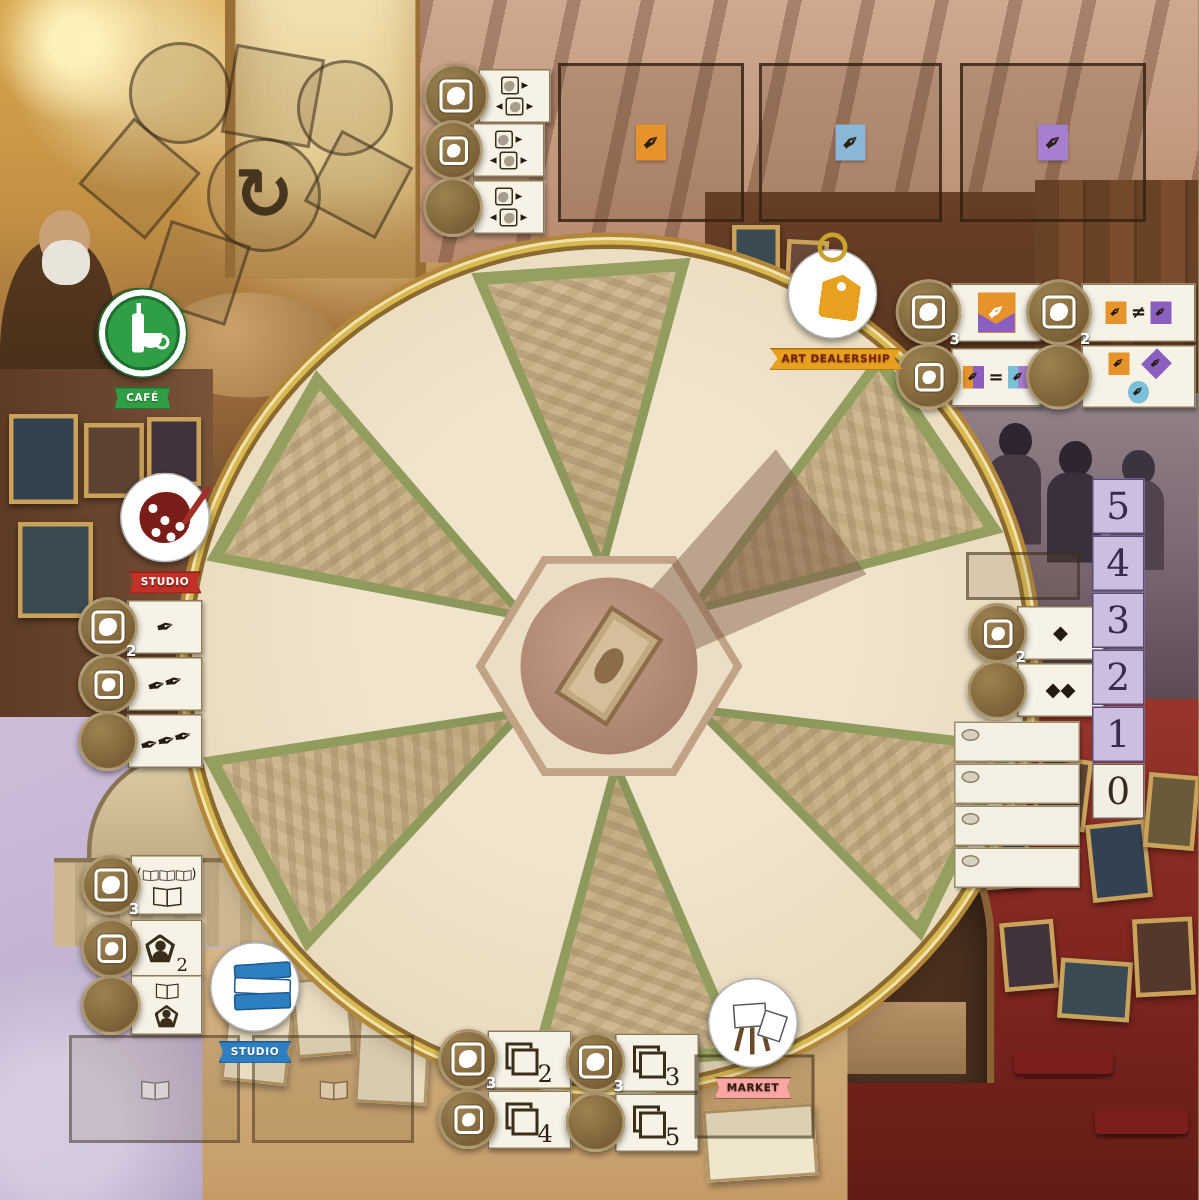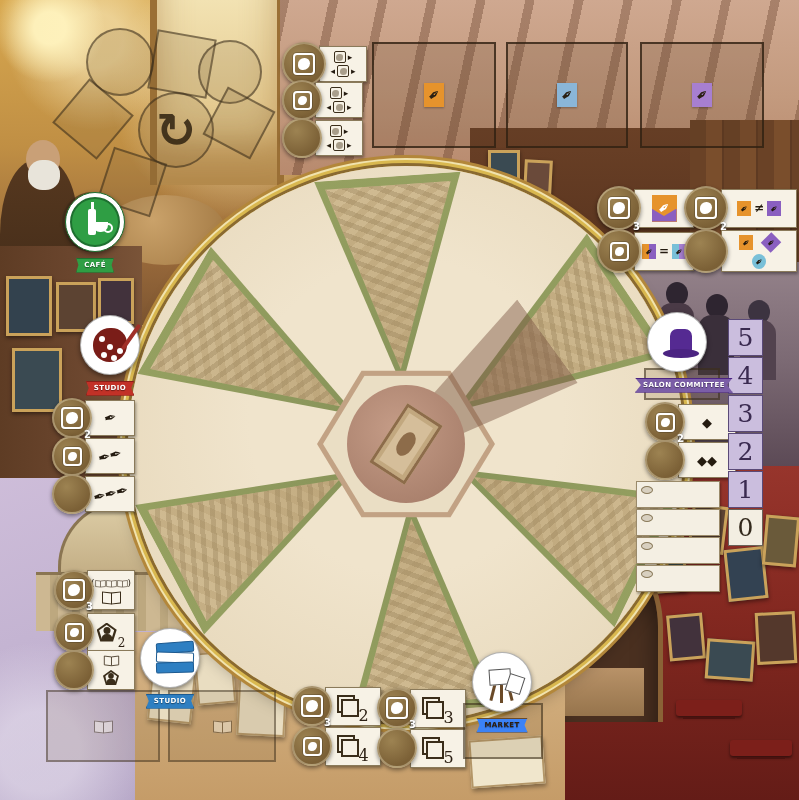--- a/index.html
+++ b/index.html
@@ -701,37 +701,39 @@
     <div class="badge-circle">
       <div class="inner-disc">
         <span class="stackbook" style="top:9px;transform:rotate(-4deg);"></span>
         <span class="stackbook" style="top:19px;background:#fff;transform:rotate(2deg);"></span>
         <span class="stackbook" style="top:29px;transform:rotate(-2deg);"></span>
       </div>
     </div>
     <div class="badge-ribbon" style="background:#2e7fc2;border:1px solid #1d5a90;">STUDIO</div>
   </div>
 
-
-  <div class="badge" style="left:635px;top:312px;">
+  <div class="badge" style="left:513px;top:166px;">
     <div class="badge-circle">
+      <span class="hang-loop"></span>
       <div class="inner-disc">
-        <span class="hat-crown"></span>
-          <span class="hat-brim"></span>
-      </div>
-    </div>
-    <div class="badge-ribbon" style="background:#7b5ea7;border:1px solid #4b2482;">SALON COMMITTEE</div>
-  </div>
+        <span class="tag">
+            <b></b>
+          </span>
+      </div>
+    </div>
+    <div class="badge-ribbon" style="background:#e8a11e;border:1px solid #a86f10;color:#7a1f12;">ART DEALERSHIP</div>
+  </div>
+
 
   <div class="badge" style="left:460px;top:652px;">
     <div class="badge-circle">
       <div class="inner-disc">
         <span class="easel-leg" style="left:16px;top:14px;transform:rotate(14deg);"></span>
         <span class="easel-leg" style="left:30px;top:14px;transform:rotate(-14deg);"></span>
         <span class="easel-leg" style="left:23px;top:16px;"></span>
         <span class="easel-canvas" style="left:12px;top:12px;width:20px;height:14px;transform:rotate(-4deg);"></span>
         <span class="easel-canvas" style="left:30px;top:18px;width:14px;height:16px;transform:rotate(18deg);"></span>
       </div>
     </div>
-    <div class="badge-ribbon" style="background:#3b82f6;border:1px solid #6a4a28;color:#2e1d0c;">MARKET</div>
+    <div class="badge-ribbon" style="background:#fca5a5;border:1px solid #6a4a28;color:#2e1d0c;">MARKET</div>
   </div>
 
 </div>
 
 </body></html>

